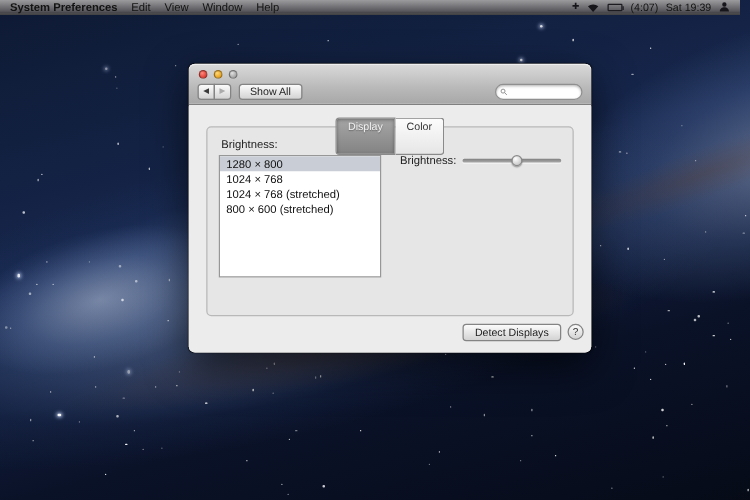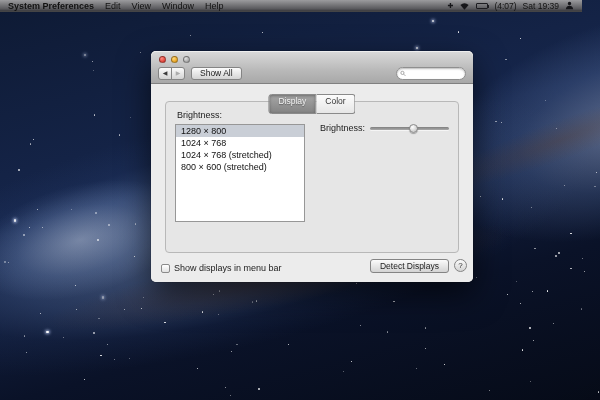--- a/index.html
+++ b/index.html
@@ -19,21 +19,21 @@
   .dust1 { left:40px; top:250px; width:480px; height:55px; transform:rotate(-11deg);
     background:radial-gradient(closest-side, rgba(82,52,36,.34), rgba(82,52,36,.14) 60%, transparent); }
   .dust2 { left:430px; top:120px; width:260px; height:40px; transform:rotate(-20deg);
     background:radial-gradient(closest-side, rgba(90,58,40,.30), transparent); }
   .vignette { position:absolute; inset:0;
     background:radial-gradient(ellipse 130% 110% at 45% 45%, transparent 60%, rgba(0,0,10,.45)); }
   #stars { position:absolute; inset:0; z-index:1; }
   .star { position:absolute; background:#fff; border-radius:50%; }
 
   
-  .menubar { position:absolute; top:0; left:0; right:18px; height:12px; z-index:5;
+  .menubar { position:absolute; top:0; left:0; right:8px; height:12px; z-index:5;
     display:flex; align-items:center; padding:0 8px;
     background:linear-gradient(#9b9b9e, #59595d 80%, #3a3a3e);
     border-bottom:1px solid rgba(0,0,0,.55); font-size:9px; color:#121212; }
   .menubar .appname { font-weight:bold; margin-right:11px; }
   .menubar .menu { margin-right:11px; }
   .mb-right { margin-left:auto; display:flex; align-items:center; gap:6px; }
   .plus-glyph { font-size:7px; line-height:7px; color:#16161a; }
   .wifi-svg, .user-svg { display:block; }
   .batt { width:12px; height:6px; border:1px solid #1c1c20; border-radius:1px; position:relative; padding:1px; }
   .batt::after { content:""; position:absolute; right:-2px; top:1.5px; width:1.5px; height:3px; background:#1c1c20; }
@@ -62,21 +62,21 @@
   .navbtn.fwd { border-radius:0 3px 3px 0; margin-left:-1px; color:#ababab; }
   .showall { margin-left:6px; height:13px; padding:0 8px; border:1px solid #848484; border-radius:3px;
     background:linear-gradient(#fbfbfb,#d3d3d3); font-size:8.5px; line-height:11px; color:#222; }
   .search { margin-left:auto; width:70px; height:13px; border:1px solid #8f8f8f; border-radius:7px;
     background:#fff; box-shadow:inset 0 1px 2px rgba(0,0,0,.28); display:flex; align-items:center; padding:0 3px; }
   .search input { border:none; outline:none; width:100%; font-size:8px; background:transparent; margin-left:2px; }
 
   .content { position:absolute; top:34px; left:0; right:0; bottom:0; border-radius:0 0 5px 5px; background:#ececec; }
 
   .tabs { position:absolute; top:9px; left:50%; transform:translateX(-50%); display:flex; z-index:3; }
-  .tab { height:20px; line-height:13px; font-size:8.5px; padding:0 9px; border:1px solid #8a8a8a; }
+  .tab { height:30px; line-height:13px; font-size:8.5px; padding:0 9px; border:1px solid #8a8a8a; }
   .tab.selected { background:linear-gradient(#a6a6a6,#838383); color:#f2f2f2; border-radius:3px 0 0 3px;
     box-shadow:inset 0 1px 3px rgba(0,0,0,.35); text-shadow:0 1px 1px rgba(0,0,0,.35); }
   .tab.unselected { background:linear-gradient(#fcfcfc,#e6e6e6); color:#333; border-left:none; border-radius:0 3px 3px 0; }
 
   .pane { position:absolute; left:14px; right:14px; top:16px; height:152px;
     background:#e6e6e6; border:1px solid #b8b8b8; border-radius:4px; }
   .res-label { position:absolute; left:11px; top:8px; font-size:9px; color:#222; }
   .listbox { position:absolute; left:9px; top:22px; width:130px; height:98px;
     background:#fff; border:1px solid #979797; overflow:hidden; }
   .res-row { height:12px; line-height:12px; font-size:9px; color:#111; padding:0 5px; white-space:nowrap; }
@@ -331,20 +331,16 @@
 
       <div class="bright-row">
         <span class="bright-label">Brightness:</span>
         <span class="slider">
           <span class="track"></span>
           <span class="thumb" style="left: calc(55% - 4.5px);"></span>
         </span>
       </div>
     </div>
 
-    <div class="footer-cb">
-      <span class="cb"></span>
-      <span class="cb-label">Show displays in menu bar</span>
-    </div>
     <span class="detect-btn">Detect Displays</span>
     <span class="help-btn">?</span>
   </div>
 </div>
 
 </body></html>

